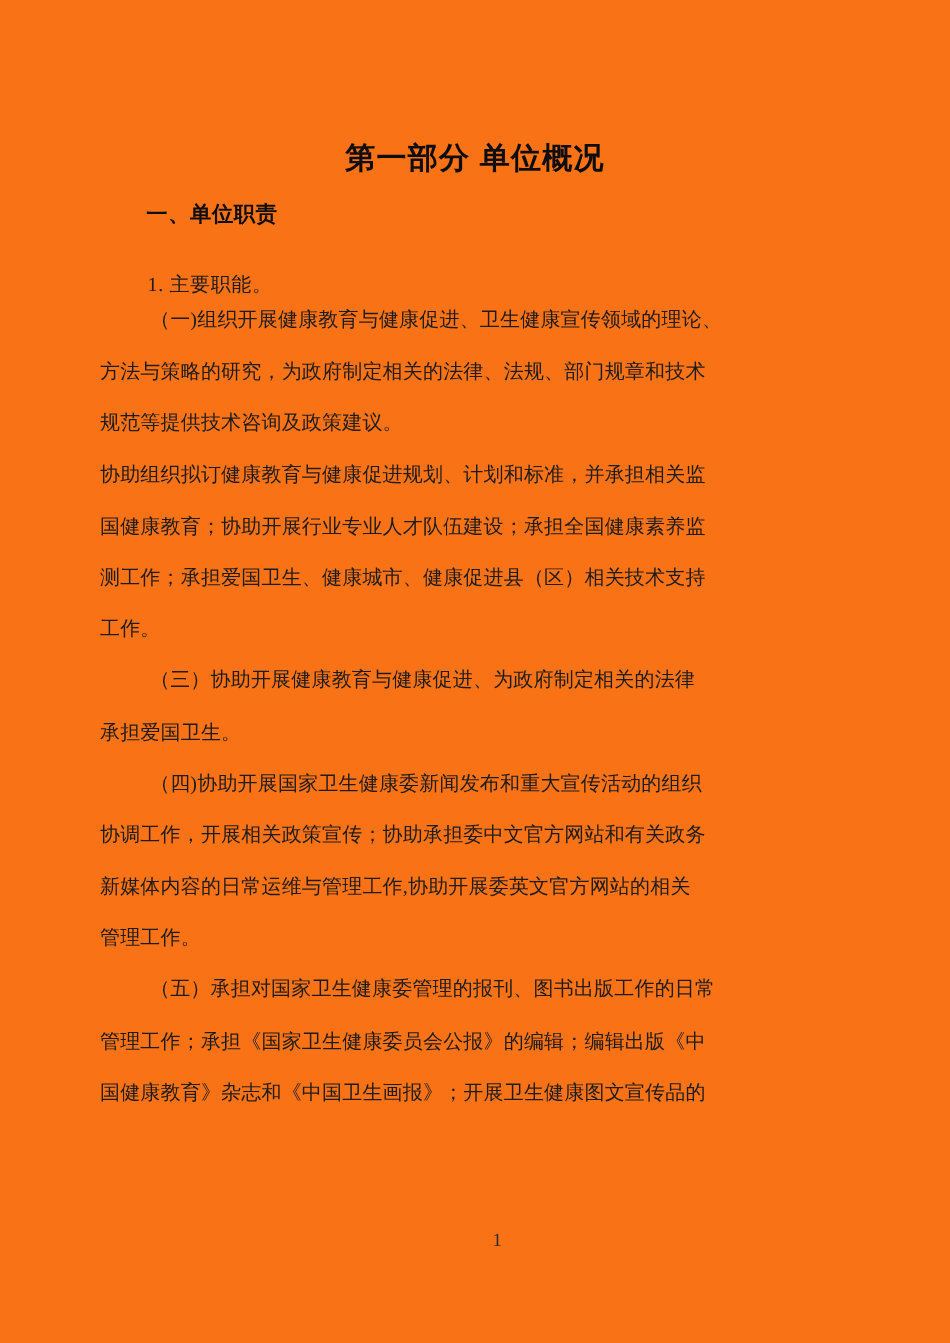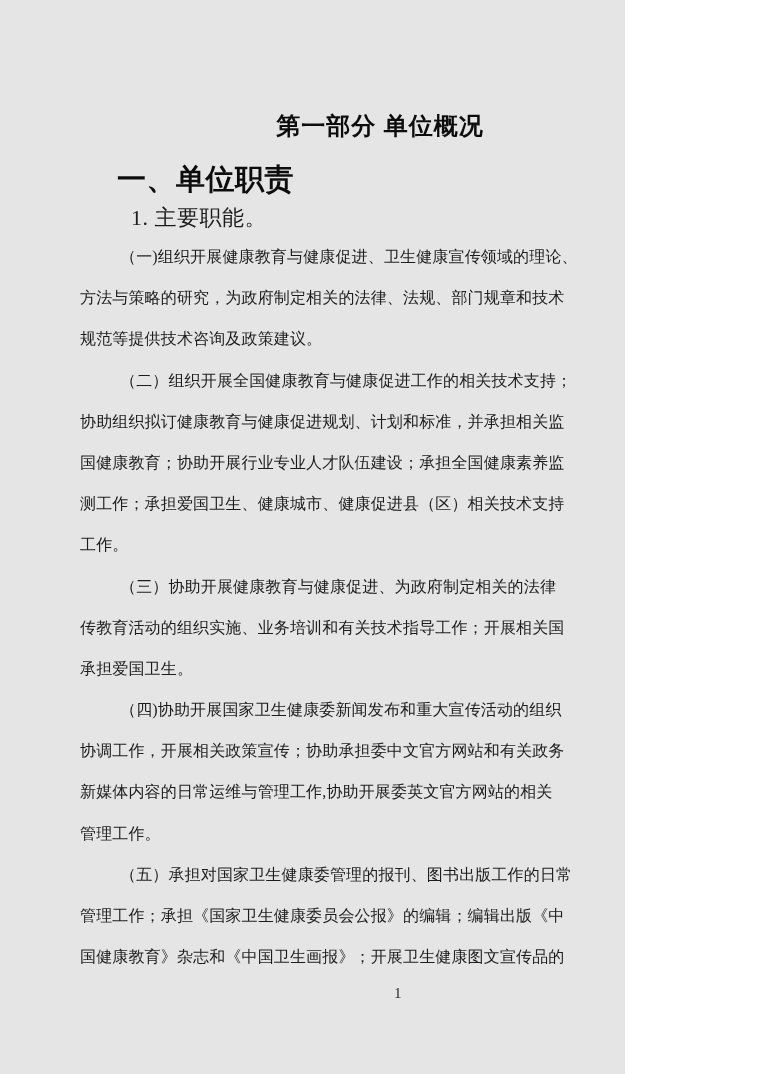--- a/index.html
+++ b/index.html
@@ -10,23 +10,23 @@
   body {
     width: 760px;
     height: 1074px;
     position: relative;
     font-family: "Liberation Serif", "DejaVu Serif", serif;
     color: #1c1c1c;
   }
   .page {
     position: absolute;
     top: 0; left: 0;
-    width: 625px;
+    width: 760px;
     height: 1074px;
-    background: #e5e5e5;
+    background: #f97316;
     overflow: hidden;
   }
   .doc-title {
     position: absolute;
     top: 110px;
     left: 0;
     width: 760px;
     text-align: center;
     font-family: "Liberation Sans", "DejaVu Sans", sans-serif;
     font-weight: 700;
@@ -34,34 +34,33 @@
     letter-spacing: 1px;
     color: #0d0d0d;
     white-space: pre;
   }
   .section-heading {
     position: absolute;
     top: 160px;
     left: 117px;
     font-family: "Liberation Sans", "DejaVu Sans", sans-serif;
     font-weight: 700;
-    font-size: 29px;
+    font-size: 17px;
     letter-spacing: 0.5px;
     color: #0d0d0d;
     white-space: pre;
   }
   .subsection-heading {
     position: absolute;
-    top: 203px;
+    top: 218px;
     left: 118px;
-    font-size: 22px;
+    font-size: 16px;
     letter-spacing: 0.5px;
     color: #1c1c1c;
     white-space: pre;
-    margin-left: 13px;
   }
   .body-text {
     position: absolute;
     top: 236px;
     left: 80px;
     width: 610px;
     font-size: 16px;
     color: #1c1c1c;
   }
   .para {
@@ -95,29 +94,27 @@
 
   <div class="subsection-heading">1. 主要职能。</div>
 
   <div class="body-text" id="paragraphs">
       <div class="para">
         <div class="line first">（一)组织开展健康教育与健康促进、卫生健康宣传领域的理论、</div>
         <div class="line">方法与策略的研究，为政府制定相关的法律、法规、部门规章和技术</div>
         <div class="line">规范等提供技术咨询及政策建议。</div>
       </div>
       <div class="para">
-        <div class="line first">（二）组织开展全国健康教育与健康促进工作的相关技术支持；</div>
         <div class="line">协助组织拟订健康教育与健康促进规划、计划和标准，并承担相关监</div>
         <div class="line">国健康教育；协助开展行业专业人才队伍建设；承担全国健康素养监</div>
         <div class="line">测工作；承担爱国卫生、健康城市、健康促进县（区）相关技术支持</div>
         <div class="line">工作。</div>
       </div>
       <div class="para">
         <div class="line first">（三）协助开展健康教育与健康促进、为政府制定相关的法律</div>
-        <div class="line">传教育活动的组织实施、业务培训和有关技术指导工作；开展相关国</div>
         <div class="line">承担爱国卫生。</div>
       </div>
       <div class="para">
         <div class="line first">（四)协助开展国家卫生健康委新闻发布和重大宣传活动的组织</div>
         <div class="line">协调工作，开展相关政策宣传；协助承担委中文官方网站和有关政务</div>
         <div class="line">新媒体内容的日常运维与管理工作,协助开展委英文官方网站的相关</div>
         <div class="line">管理工作。</div>
       </div>
       <div class="para">
         <div class="line first">（五）承担对国家卫生健康委管理的报刊、图书出版工作的日常</div>

